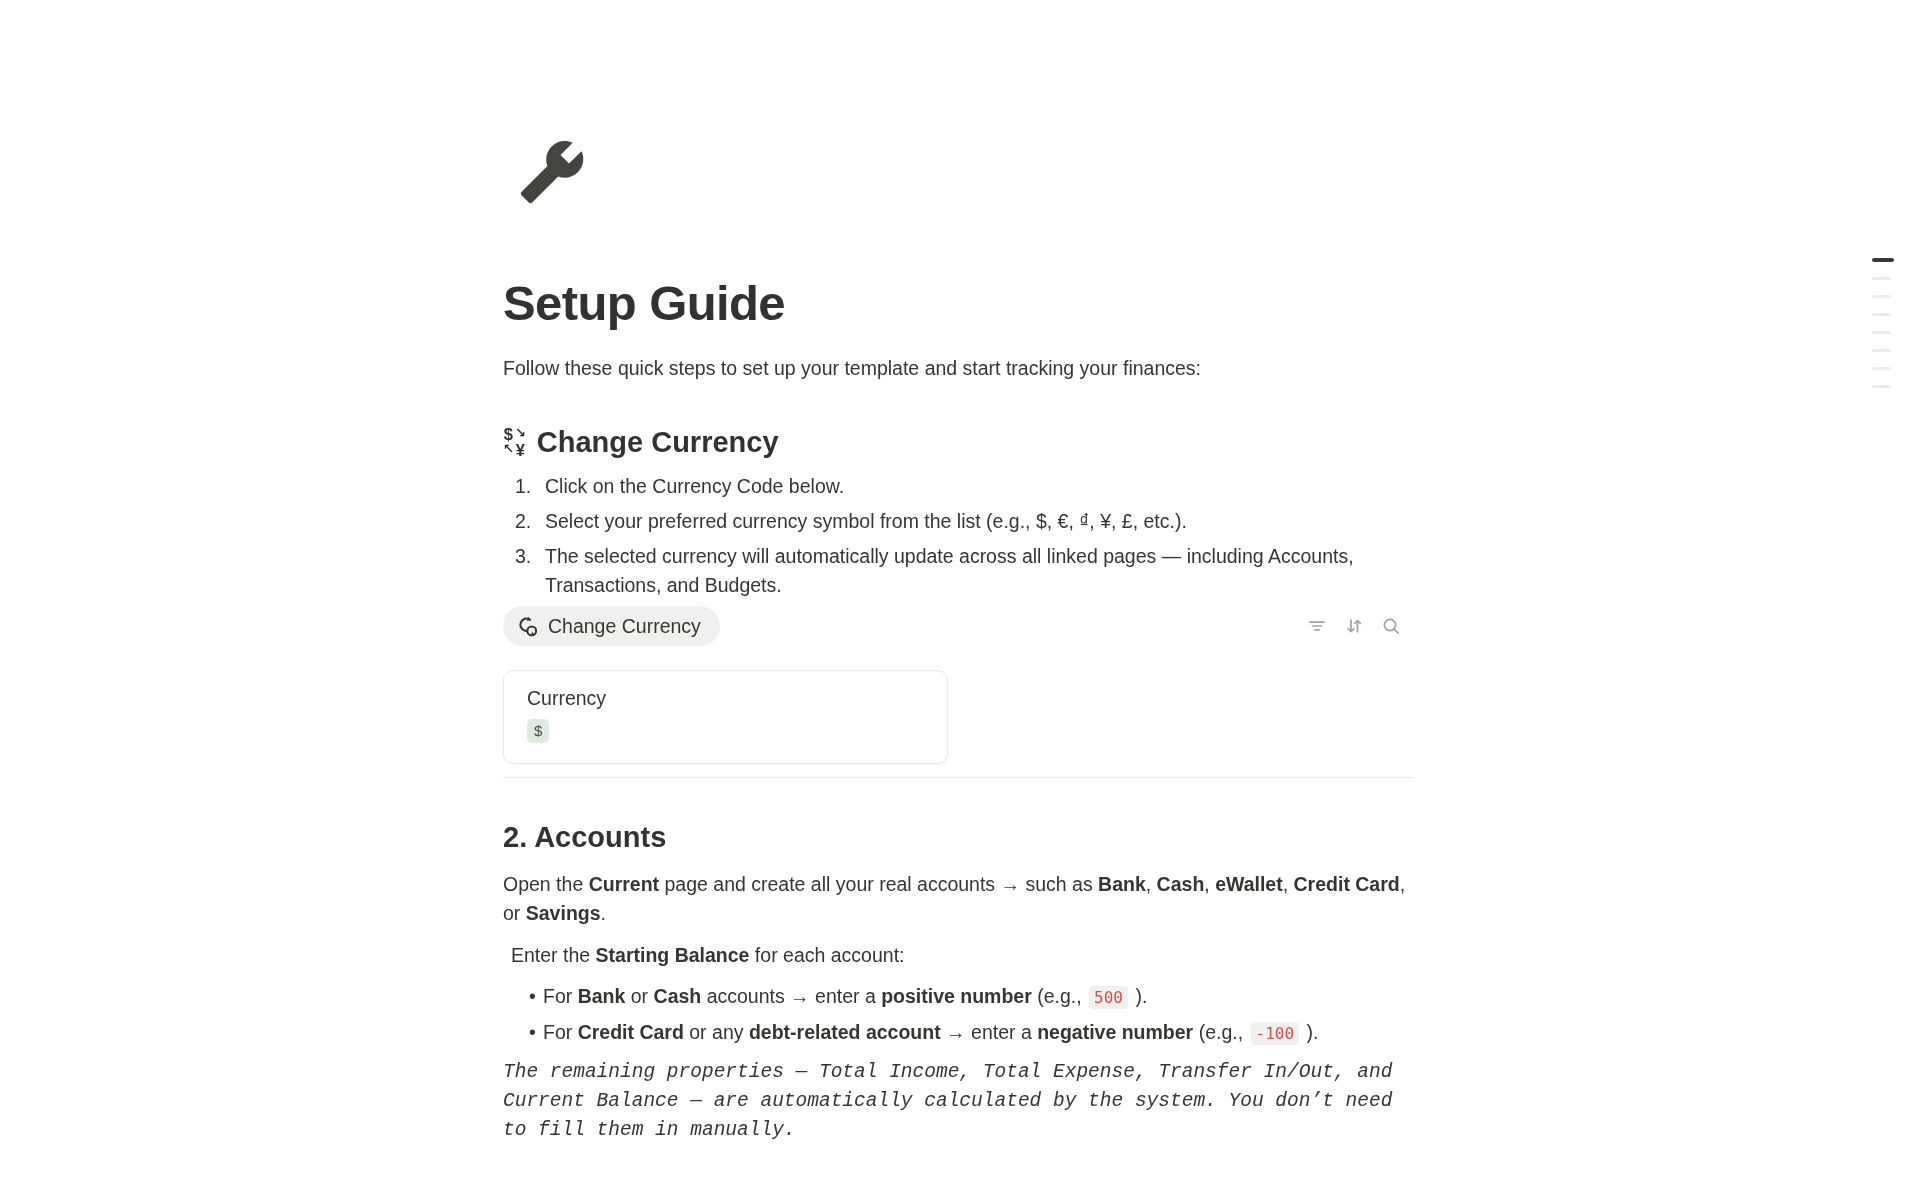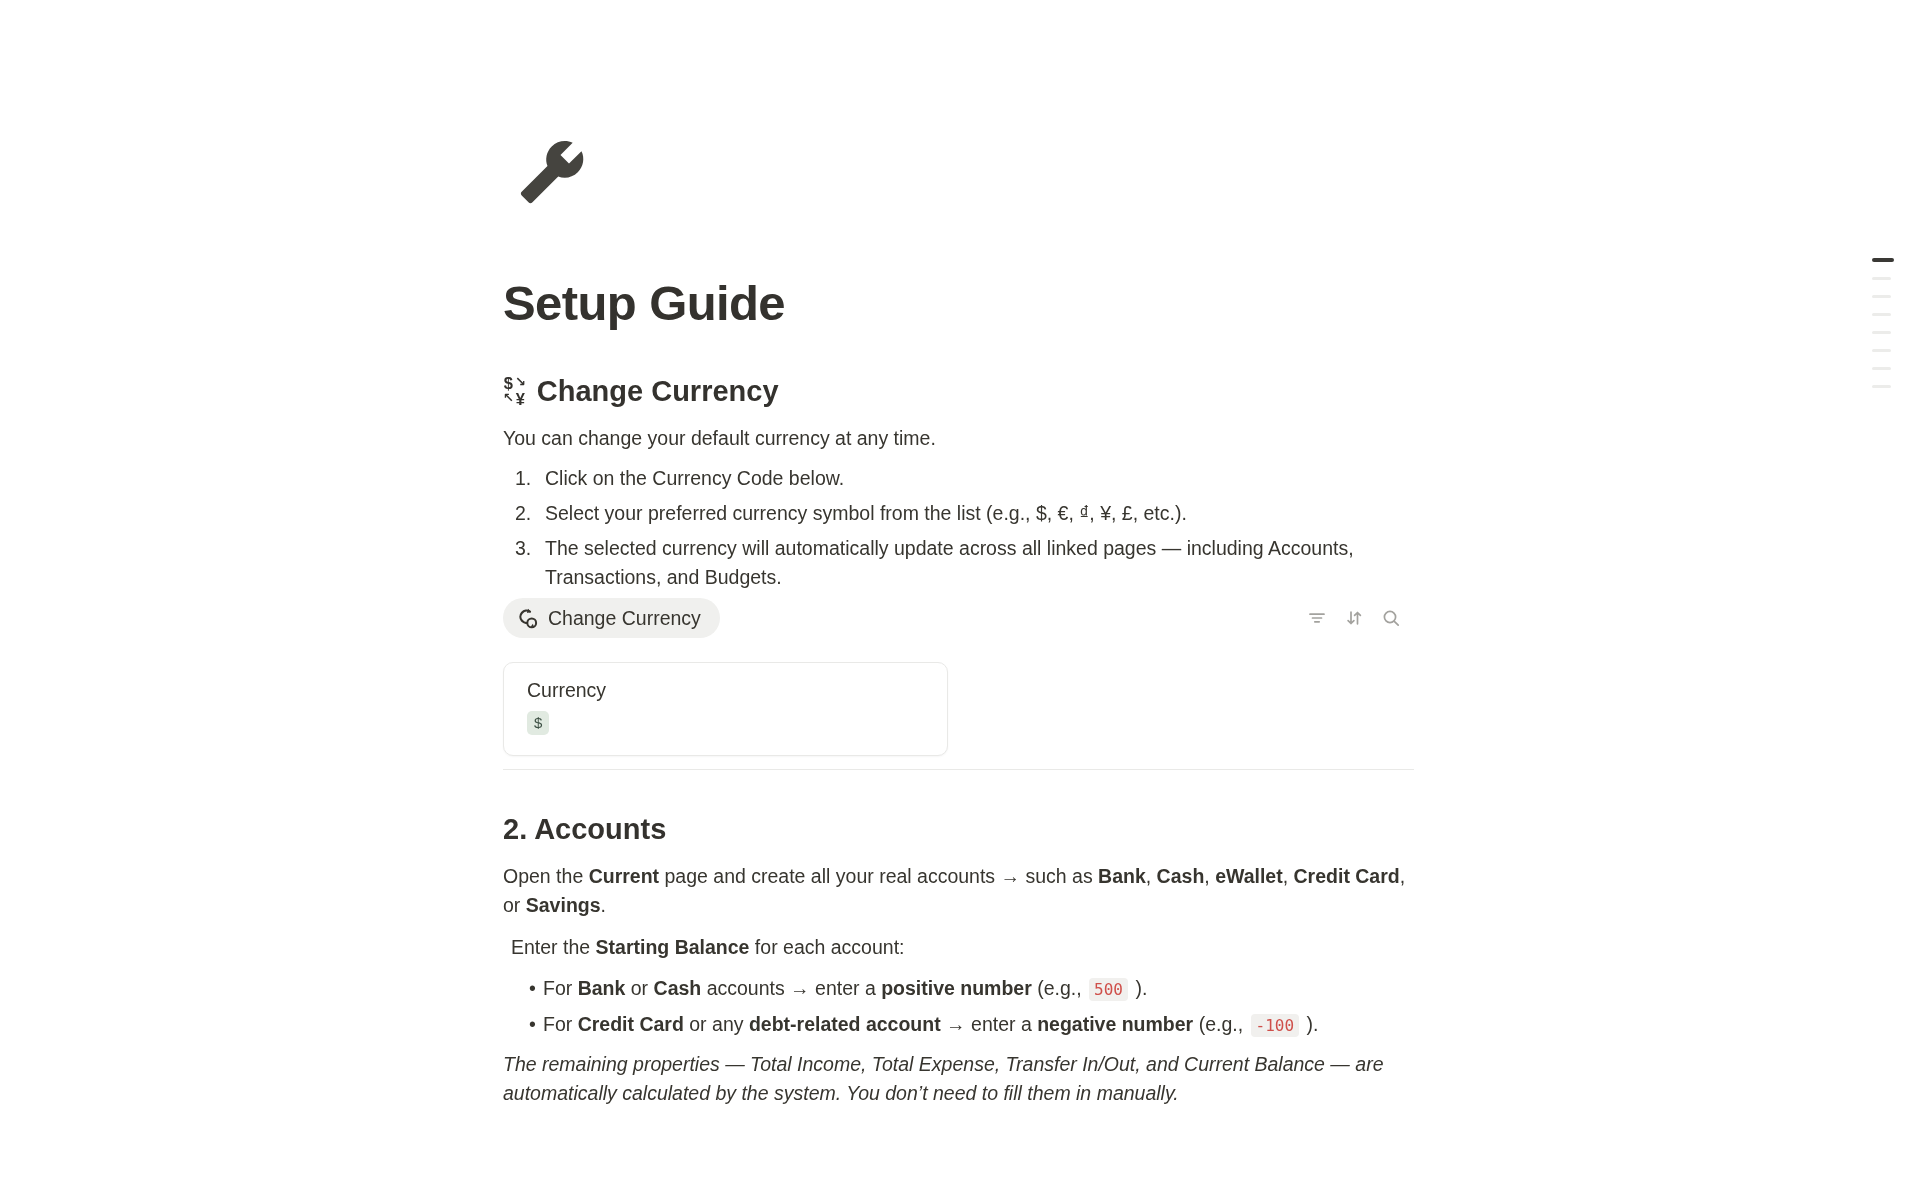--- a/index.html
+++ b/index.html
@@ -42,53 +42,53 @@
 
   .h2-accounts { margin-top:41px; }
   .para-2l { margin-top:14px; }
   .para-enter { margin-top:13px;margin-left:8px; }
 
   ul.bullets { margin-top:12px; list-style:none; }
   ul.bullets li { display:flex; margin:6px 0; font-size:19.5px; line-height:29px; }
   ul.bullets .marker { flex:0 0 auto; width:14px; margin-left:26px; }
   ul.bullets .bullet-text { flex:1 1 auto; }
 
-  .note { margin-top:10px; font-style:italic; line-height:29.5px; }
+  .note { margin-top:10px; font-style:italic; line-height:29.5px;font-family:Liberation Mono, monospace; }
 
   .b { font-weight:700; }
   .code { font-family:"DejaVu Sans Mono","Liberation Mono",monospace; font-size:16px; color:#cf4f4a; background:#f1f0ee; border-radius:4px; padding:2px 5px; margin:0 2px; }
 
   .outline { position:absolute; left:1872px; top:258px; width:22px; }
   .outline .bar { height:3px; border-radius:2px; background:#ececea; margin-bottom:15px; cursor:pointer; }
   .outline .bar.active { background:#3a3935; height:4px; width:22px; }
   .outline .bar.light { width:19px; }
 </style>
 </head>
 <body>
 
 <div class="page-column">
 
   <svg class="page-icon" viewBox="0 0 24 24">
     <path fill="#45443f" transform="translate(24,0) scale(-1,1)" d="M22.7 19l-9.1-9.1c.9-2.3.4-5-1.5-6.9-2-2-5-2.4-7.4-1.3L9 6 6 9 1.6 4.7C.4 7.1.9 10.1 2.9 12.1c1.9 1.9 4.6 2.4 6.9 1.5l9.1 9.1c.4.4 1 .4 1.4 0l2.3-2.3c.5-.4.5-1.1.1-1.4z"></path>
   </svg>
 
   <h1 class="page-title">Setup Guide</h1>
 
+  <p class="body intro">Follow these quick steps to set up your template and start tracking your finances:</p>
 
   <h2 class="section-heading">
     <span class="cur-emoji">
       <span>$</span>
       <span class="arr">↘</span>
       <span class="arr">↖</span>
       <span>¥</span>
     </span>
     <span>Change Currency</span>
   </h2>
 
-  <p class="body lead">You can change your default currency at any time.</p>
 
   <ol class="steps">
     <li>
       <span class="marker">1.</span>
       <span class="step-text">Click on the Currency Code below.</span>
     </li>
     <li>
       <span class="marker">2.</span>
       <span class="step-text">Select your preferred currency symbol from the list (e.g., $, €, ₫, ¥, £, etc.).</span>
     </li>

